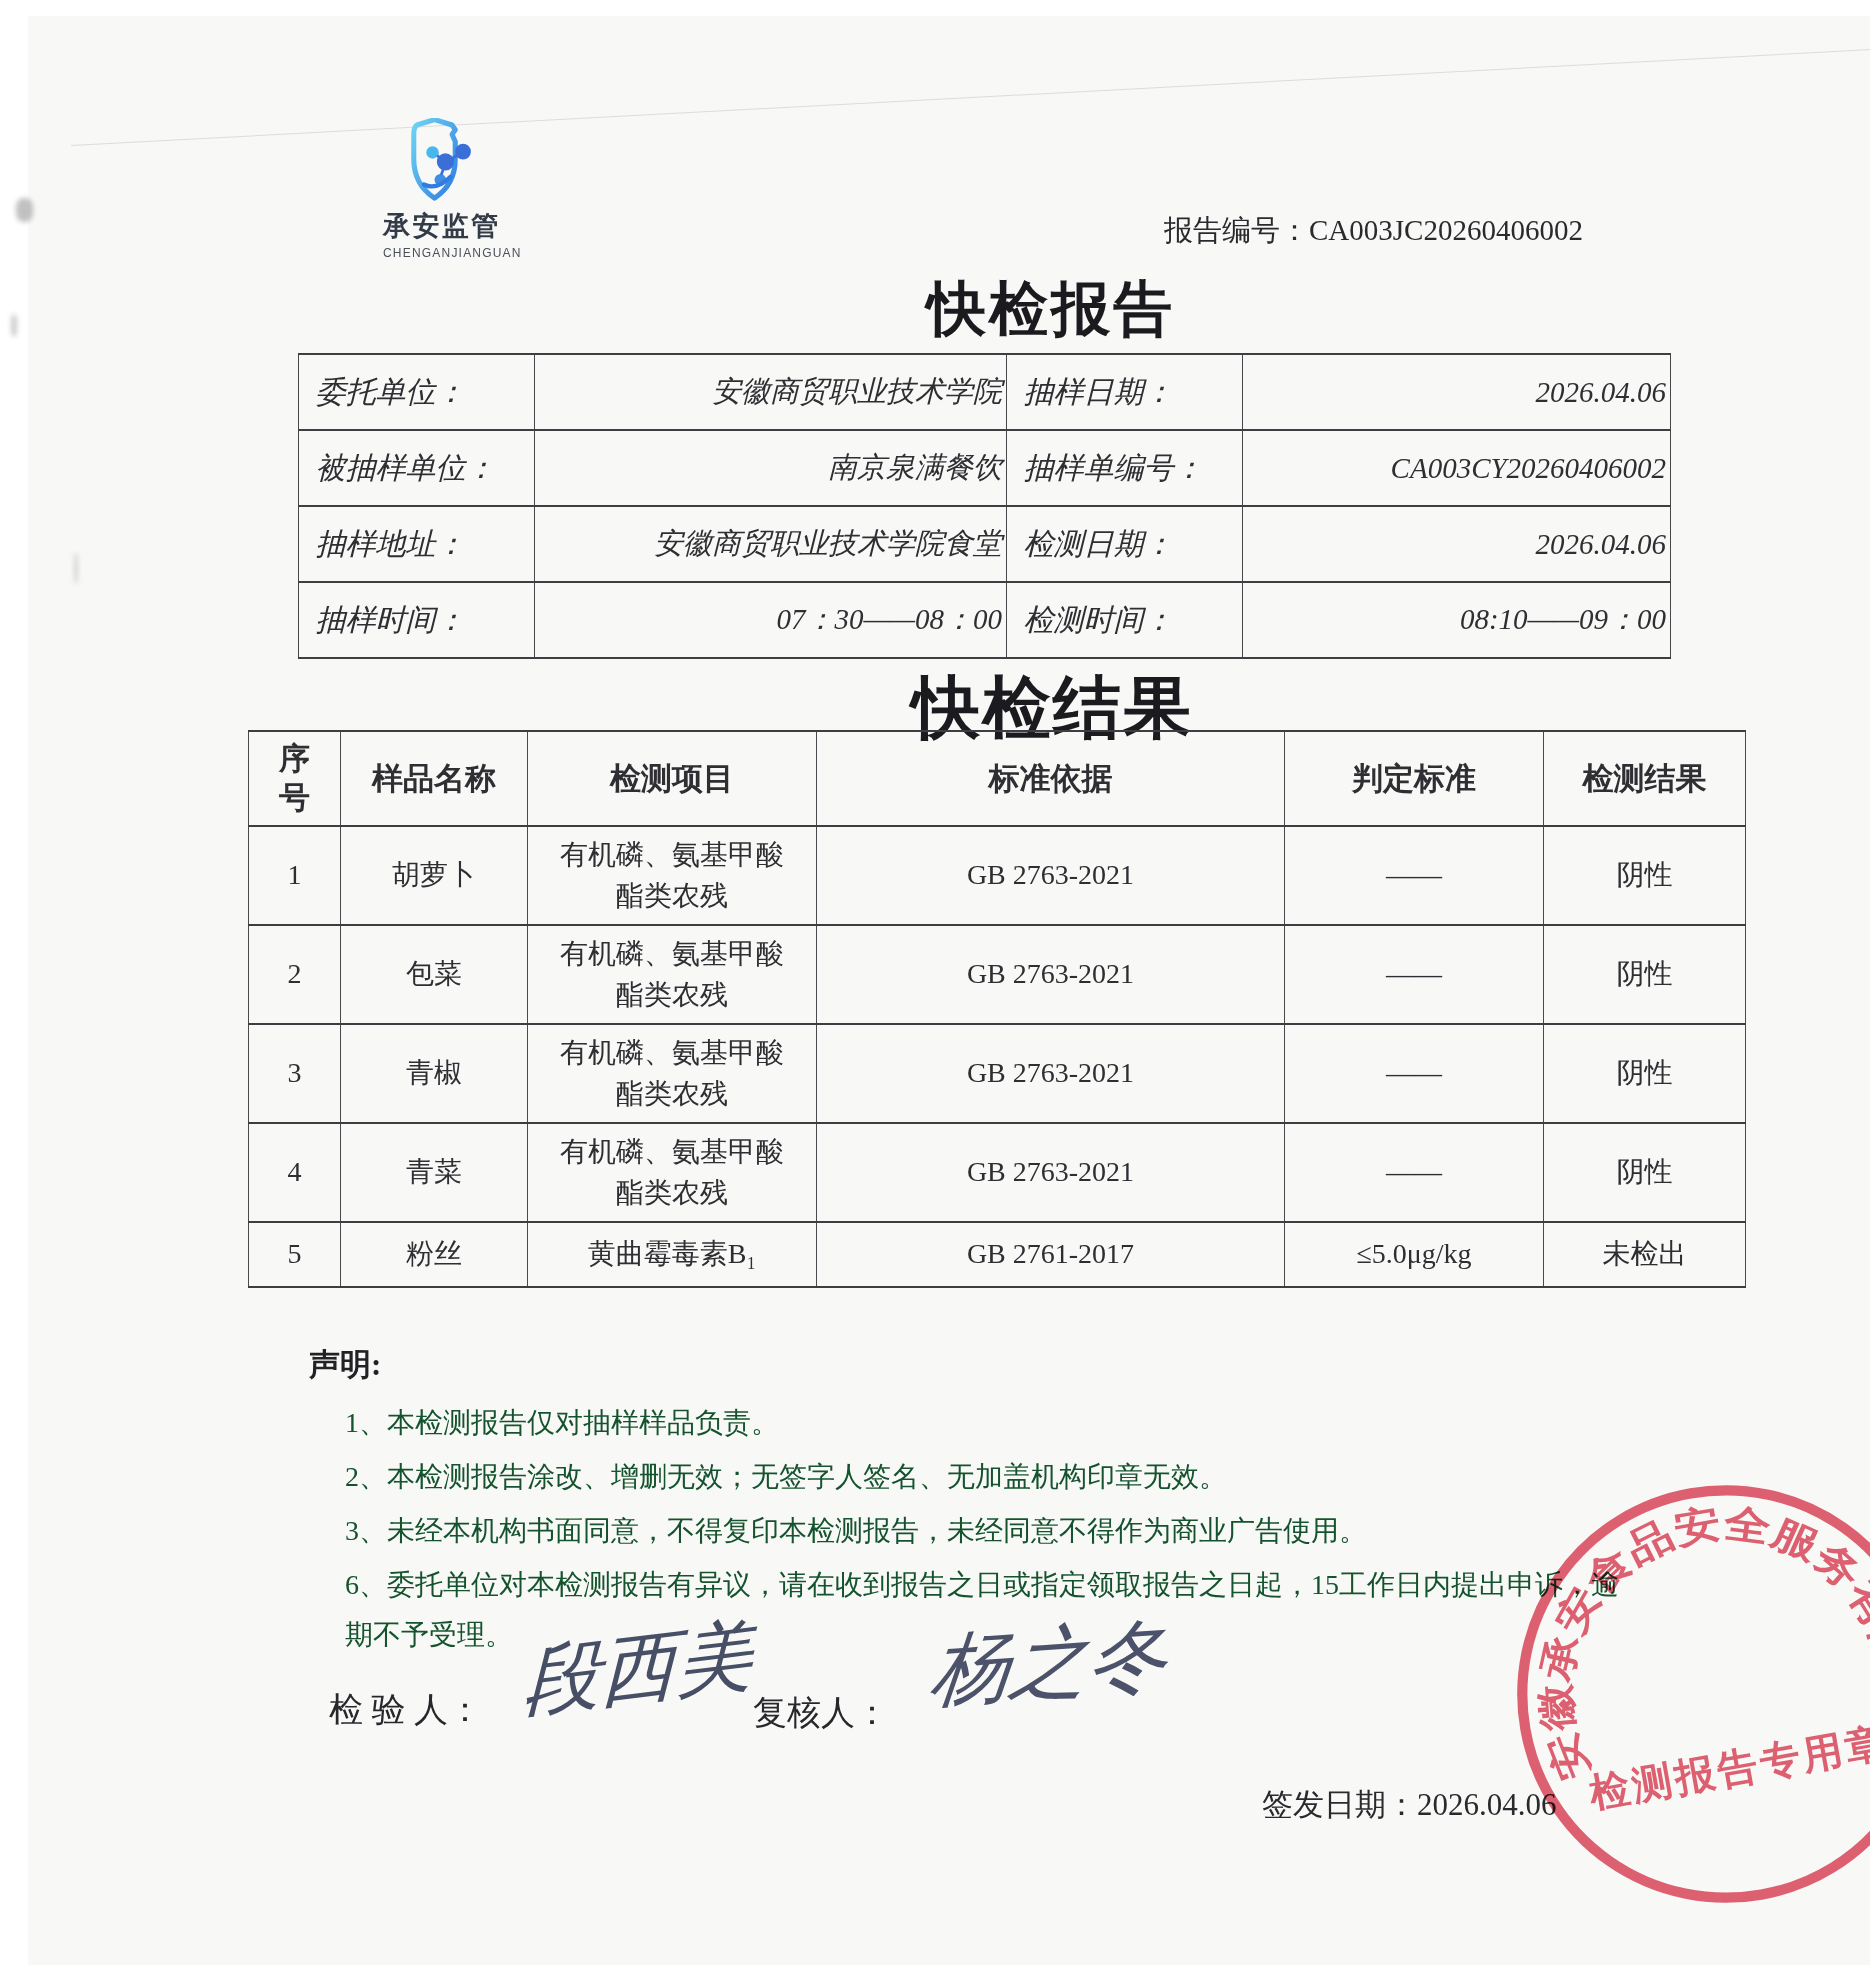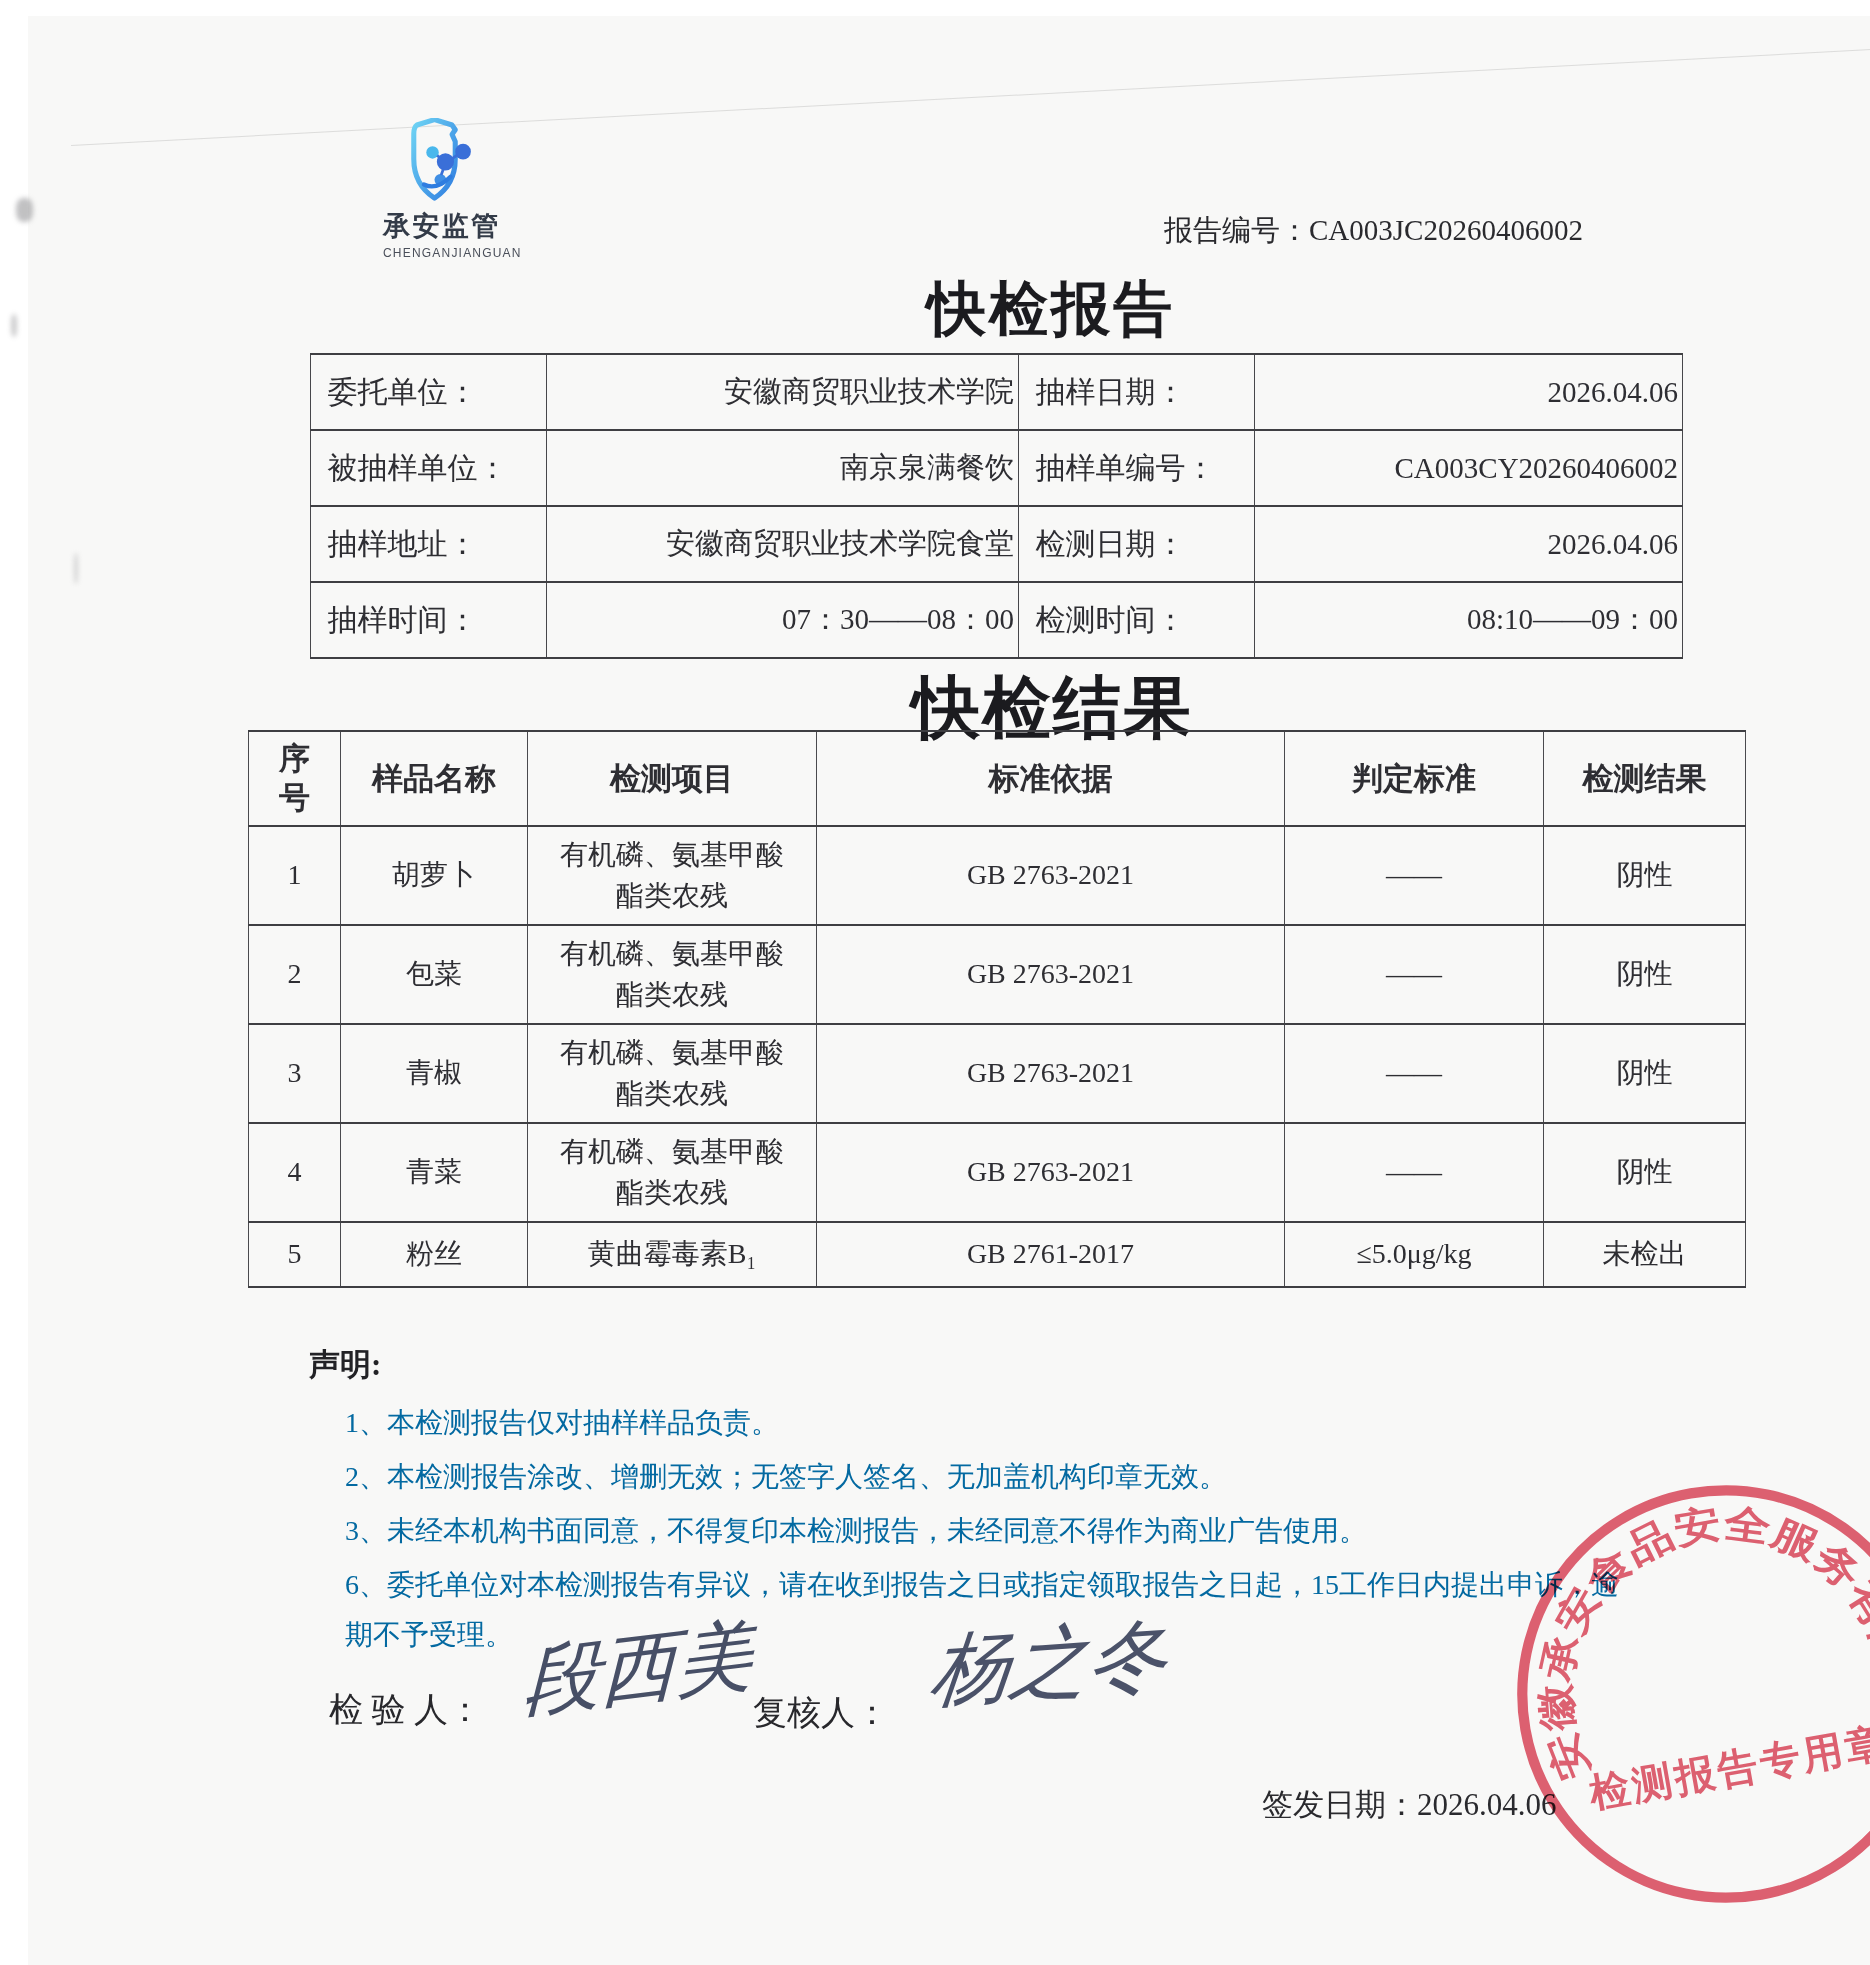--- a/index.html
+++ b/index.html
@@ -27,42 +27,42 @@
   .logo-sub{font-size:12px;color:#4a4f5a;letter-spacing:1.2px;
     font-family:"Liberation Sans","DejaVu Sans",sans-serif;margin-top:1.6px;white-space:nowrap;}
   
   .report-no{left:1164px;top:211px;font-size:29px;white-space:nowrap;color:#2a2a2e;}
   .doc-title{left:927px;top:270px;font-size:59px;font-weight:bold;letter-spacing:3.1px;
     color:#1b1b1f;white-space:nowrap;margin:0;}
   .results-title{left:912px;top:663px;font-size:68px;font-weight:bold;letter-spacing:2.4px;
     color:#1b1b1f;white-space:nowrap;margin:0;}
   
   table{border-collapse:collapse;table-layout:fixed;}
-  .info-table{left:310px;top:353px;width:1372px;}
+  .info-table{left:298px;top:353px;width:1372px;font-style:italic;}
   .info-table th,.info-table td{
     border-left:1.2px solid #47474b;border-right:1.2px solid #47474b;
     border-top:2px solid #3f3f43;border-bottom:2px solid #3f3f43;
     height:72px;font-weight:normal;vertical-align:middle;overflow:hidden;}
   .info-table .lbl{font-size:30px;text-align:left;padding-left:16.5px;white-space:nowrap;}
   .info-table .val{font-size:29px;text-align:right;padding:0 3.9px;white-space:nowrap;}
   .results-table{left:248px;top:730px;width:1497px;}
   .results-table th,.results-table td{
     border-left:1.2px solid #4a4a4e;border-right:1.2px solid #4a4a4e;
     border-top:2.8px double #3e3e42;border-bottom:2.8px double #3e3e42;
     vertical-align:middle;text-align:center;overflow:hidden;}
   .results-table thead th{height:91px;font-size:31px;font-weight:bold;}
   .results-table tbody tr.tall td{height:97px;}
   .results-table tbody tr.short td{height:63px;}
   .results-table td{font-size:28px;padding:0 19px;line-height:1.45;}
   .results-table td.num,.results-table td.res{padding:0 3.1px;white-space:nowrap;}
   .seq-wrap{display:inline-block;width:1.05em;word-break:break-all;line-height:1.25;}
   
   .statement-heading{left:309px;top:1344px;font-size:31px;font-weight:bold;color:#222226;}
   .statement-item{left:345px;width:1399px;font-size:28px;line-height:50px;
-    white-space:pre-line;color:#0369a1;}
+    white-space:pre-line;color:#14532d;}
   .st1{top:1398px;} .st2{top:1452px;} .st3{top:1506px;} .st4{top:1560px;}
   
   .sig-label{font-size:34px;white-space:nowrap;color:#28282c;}
   .sig-l1{left:329px;top:1687px;}
   .sig-l2{left:753px;top:1690px;}
   .issue-date{left:1262px;top:1784px;font-size:31px;white-space:nowrap;color:#2a2a2e;}
   .signature{font-style:italic;color:#39415a;white-space:nowrap;
     font-family:"DejaVu Serif","Liberation Serif",serif;}
   .sig-1{left:523px;top:1618px;font-size:77px;transform:rotate(-7deg) skewX(-8deg);opacity:.92;}
   .sig-2{left:931px;top:1611px;font-size:79px;transform:rotate(-4deg) skewX(-10deg);opacity:.9;}

